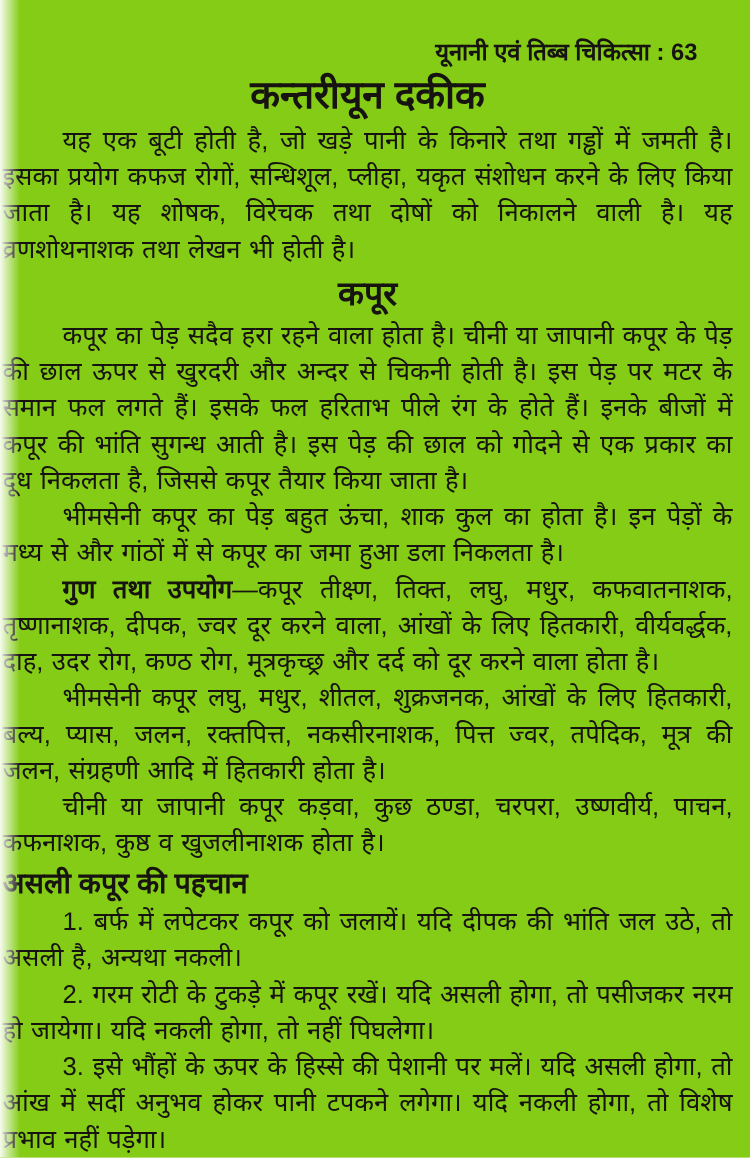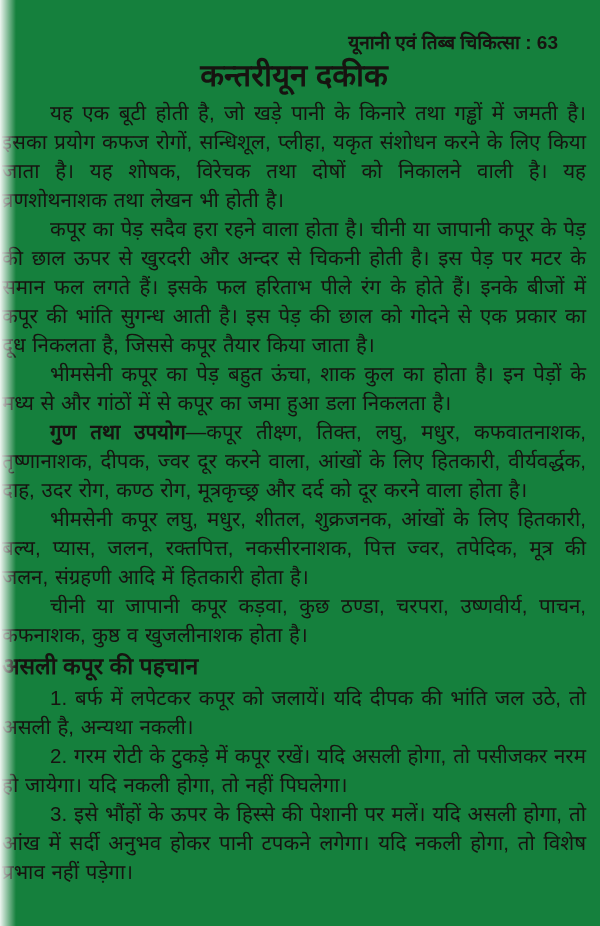--- a/index.html
+++ b/index.html
@@ -12,21 +12,21 @@
     height: 926px;
     overflow: hidden;
     position: relative;
     font-family: "Liberation Sans", sans-serif;
     color: #171310;
   }
   .page {
     position: relative;
     width: 600px;
     height: 926px;
-    background: #15803d;
+    background: #84cc16;
     box-sizing: border-box;
     padding: 30px 14px 10px 2px;
   }
   
   .left-fade {
     position: absolute;
     left: 0; top: 0; bottom: 0;
     width: 16px;
     background: linear-gradient(to right, rgba(255,255,255,0.92), rgba(255,255,255,0));
     pointer-events: none;
@@ -78,20 +78,21 @@
 
 <div class="page">
   <div class="left-fade"></div>
 
   <div class="running-header">यूनानी एवं तिब्ब चिकित्सा : 63</div>
 
   <h1 class="chapter-title">कन्तरीयून दकीक</h1>
 
   <p class="body-para">यह एक बूटी होती है, जो खड़े पानी के किनारे तथा गड्ढों में जमती है। इसका प्रयोग कफज रोगों, सन्धिशूल, प्लीहा, यकृत संशोधन करने के लिए किया जाता है। यह शोषक, विरेचक तथा दोषों को निकालने वाली है। यह व्रणशोथनाशक तथा लेखन भी होती है।</p>
 
+  <h2 class="section-title">कपूर</h2>
 
   <p class="body-para">कपूर का पेड़ सदैव हरा रहने वाला होता है। चीनी या जापानी कपूर के पेड़ की छाल ऊपर से खुरदरी और अन्दर से चिकनी होती है। इस पेड़ पर मटर के समान फल लगते हैं। इसके फल हरिताभ पीले रंग के होते हैं। इनके बीजों में कपूर की भांति सुगन्ध आती है। इस पेड़ की छाल को गोदने से एक प्रकार का दूध निकलता है, जिससे कपूर तैयार किया जाता है।</p>
 
   <p class="body-para">भीमसेनी कपूर का पेड़ बहुत ऊंचा, शाक कुल का होता है। इन पेड़ों के मध्य से और गांठों में से कपूर का जमा हुआ डला निकलता है।</p>
 
   <p class="body-para"><span class="lead-bold">गुण तथा उपयोग</span><span>—कपूर तीक्ष्ण, तिक्त, लघु, मधुर, कफवातनाशक, तृष्णानाशक, दीपक, ज्वर दूर करने वाला, आंखों के लिए हितकारी, वीर्यवर्द्धक, दाह, उदर रोग, कण्ठ रोग, मूत्रकृच्छ्र और दर्द को दूर करने वाला होता है।</span></p>
 
   <p class="body-para">भीमसेनी कपूर लघु, मधुर, शीतल, शुक्रजनक, आंखों के लिए हितकारी, बल्य, प्यास, जलन, रक्तपित्त, नकसीरनाशक, पित्त ज्वर, तपेदिक, मूत्र की जलन, संग्रहणी आदि में हितकारी होता है।</p>
 
   <p class="body-para">चीनी या जापानी कपूर कड़वा, कुछ ठण्डा, चरपरा, उष्णवीर्य, पाचन, कफनाशक, कुष्ठ व खुजलीनाशक होता है।</p>

